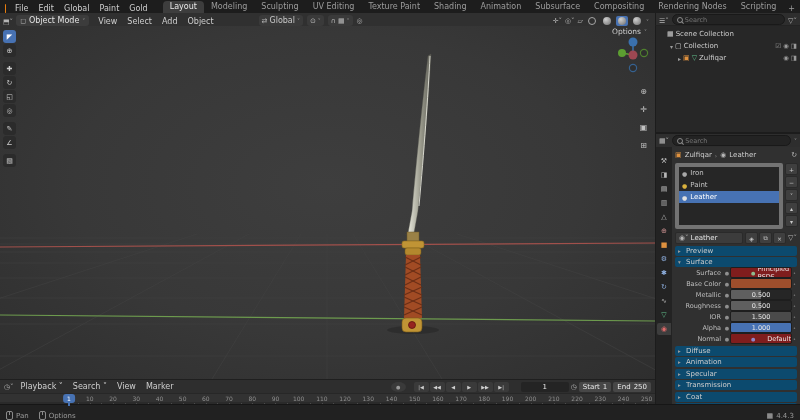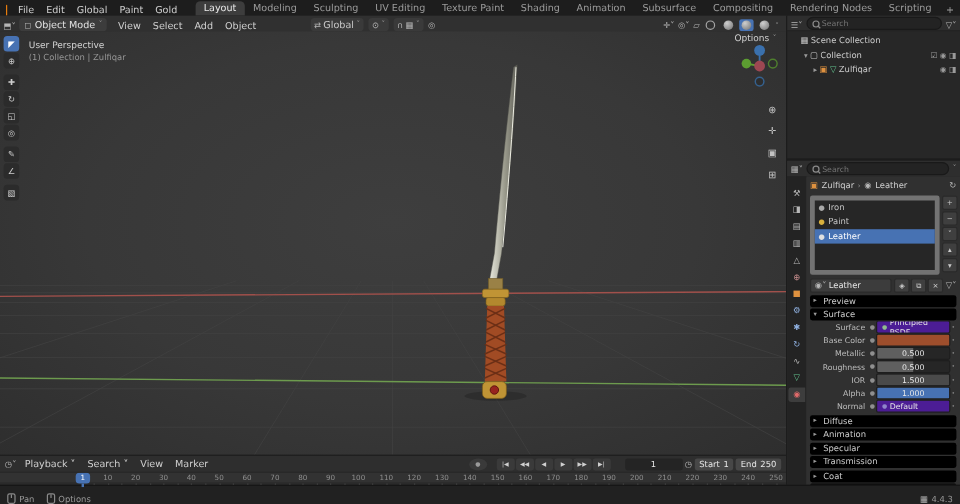--- a/index.html
+++ b/index.html
@@ -80,32 +80,32 @@
   #slot-area{display:flex;gap:2px;margin-top:2px;}
   #slot-list{flex:1;background:#262626;border:4px solid #737373;border-radius:2px;height:58px;}
   .slot-row{display:flex;align-items:center;height:12px;padding:0 3px;gap:3px;font-size:7px;color:#c4c4c4;}
   .slot-row.selected{background:var(--accent);color:#fff;}
   #slot-btns{width:12px;display:flex;flex-direction:column;gap:1px;}
   .sq-btn{width:11px;height:10px;background:#3f3f3f;border:1px solid #2a2a2a;border-radius:2px;
           color:#c9c9c9;display:flex;align-items:center;justify-content:center;font-size:6px;}
   #mat-row{display:flex;align-items:center;gap:2px;margin-top:3px;height:12px;}
   #mat-name{flex:1;background:#3c3c3c;border:1px solid #2a2a2a;border-radius:2px;height:10px;
             display:flex;align-items:center;padding:0 3px;color:#e3e3e3;font-size:7px;gap:2px;}
-  .sect{display:flex;align-items:center;gap:3px;height:10px;margin-top:1.5px;background:#000000;
+  .sect{display:flex;align-items:center;gap:3px;height:10px;margin-top:1.5px;background:#0c4a6e;
         border-radius:2px;padding:0 3px;color:#cdcdcd;font-size:7px;}
   .sect .arr{font-size:5.5px;color:#9a9a9a;width:5px;}
   .prop-row{display:flex;align-items:center;height:11px;font-size:6.5px;}
   .prop-label{width:46px;text-align:right;color:#bdbdbd;flex:none;margin-right:3px;white-space:nowrap;}
   .sock{width:6px;color:#8f8f8f;font-size:5px;flex:none;text-align:center;}
   .anim-dot{width:5px;color:#7f7f7f;font-size:5px;text-align:center;flex:none;}
   .widget{flex:1;height:9px;border-radius:2px;position:relative;overflow:hidden;background:#262626;
           border:1px solid #1e1e1e;display:flex;align-items:center;justify-content:center;}
   .widget .fill{position:absolute;left:0;top:0;bottom:0;}
   .widget .val{position:relative;color:#e8e8e8;font-size:6.5px;z-index:1;}
-  .widget.select{justify-content:flex-start;padding-left:4px;gap:2px;background:#4c1d95;}
+  .widget.select{justify-content:space-between;padding-left:20px;gap:2px;background:#7f1d1d;}
   
   #timeline{top:379px;left:0;width:655px;height:25px;background:#2e2e2e;border-top:1px solid #1f1f1f;
             display:block;}
   #tl-header{display:flex;align-items:center;height:13px;padding:0 4px;gap:2px;}
   #tl-transport{display:flex;gap:1px;margin-left:6px;}
   .tp-btn{min-width:11px;height:10px;background:#3a3a3a;border-radius:2px;color:#d0d0d0;
           display:flex;align-items:center;justify-content:center;font-size:5px;padding:0 2px;}
   .tl-field{background:#474747;border-radius:2px;height:10px;display:flex;align-items:center;
             justify-content:center;color:#e8e8e8;gap:3px;padding:0 4px;font-size:7px;}
   #frame-field{width:40px;background:#242424;}
@@ -252,24 +252,20 @@
         <line x1="404" y1="271" x2="422" y2="279"></line>
           <line x1="422" y1="271" x2="404" y2="279"></line>
         <line x1="404" y1="281" x2="422" y2="289"></line>
           <line x1="422" y1="281" x2="404" y2="289"></line>
       </g>
       <rect x="402" y="292" width="20" height="14" rx="4" fill="#c09435" stroke="#7a5c1a" stroke-width="0.6"></rect>
       <circle cx="412" cy="299" r="3.5" fill="#96231f" stroke="#5f1410" stroke-width="0.8"></circle>
     </g>
   </svg>
 
-  <div id="vp-overlay-text">
-    <div class="t1">User Perspective</div>
-    <div class="t2">(1) Collection | Zulfiqar</div>
-  </div>
 
   <div id="vp-toolbar">
       <div class="tool-btn active">◤</div>
       <div class="tool-btn">⊕</div>
       <div class="tool-gap"></div>
       <div class="tool-btn">✚</div>
       <div class="tool-btn">↻</div>
       <div class="tool-btn">◱</div>
       <div class="tool-btn">◎</div>
       <div class="tool-gap"></div>

